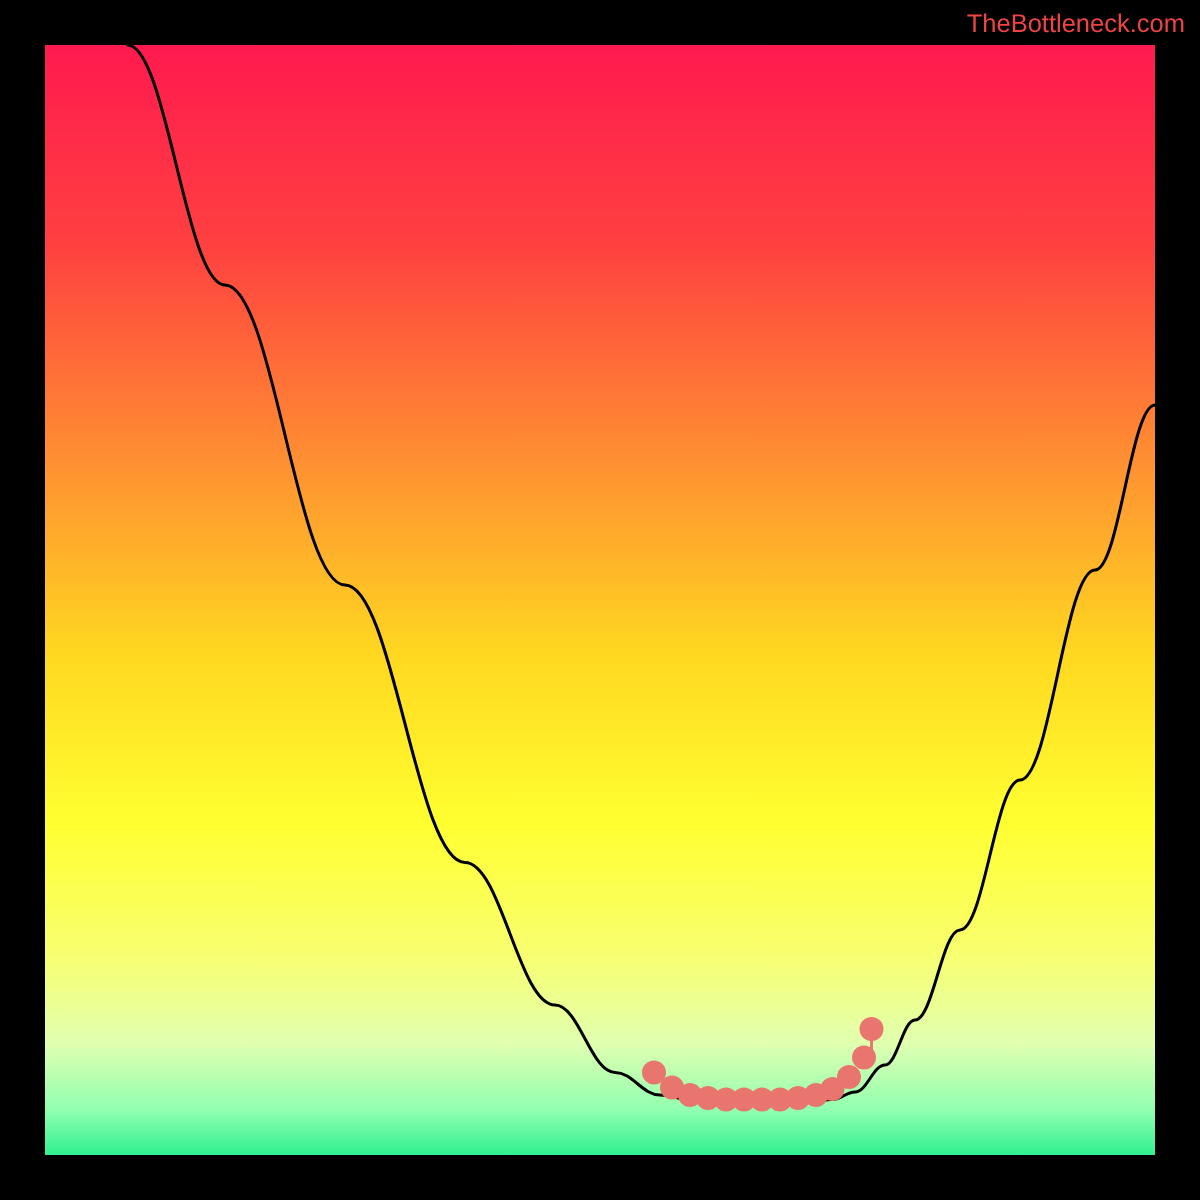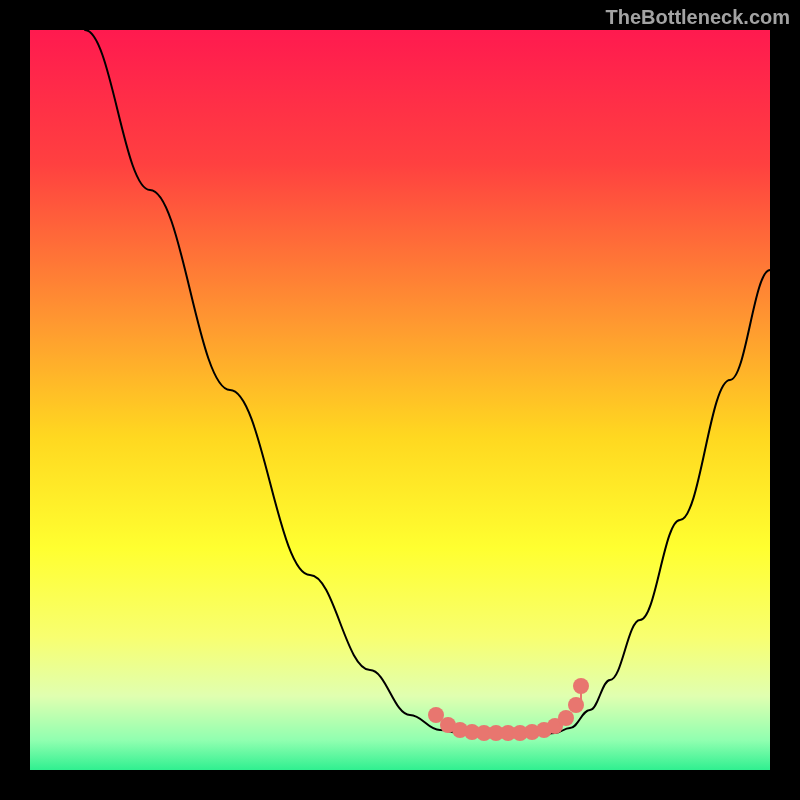--- a/index.html
+++ b/index.html
@@ -25,23 +25,23 @@
     top: 30px;
     left: 30px;
     width: 740px;
     height: 740px;
     overflow: hidden;
   }
   .watermark {
     position: absolute;
     top: 6px;
     right: 10px;
-    color: #a3a3a3;
-    font-size: 20px;
-    font-weight: bold;
+    color: #ef4444;
+    font-size: 17px;
+    font-weight: normal;
     z-index: 10;
   }
   svg {
     display: block;
   }
 </style>
 </head>
 <body>
 
 <div class="frame">

